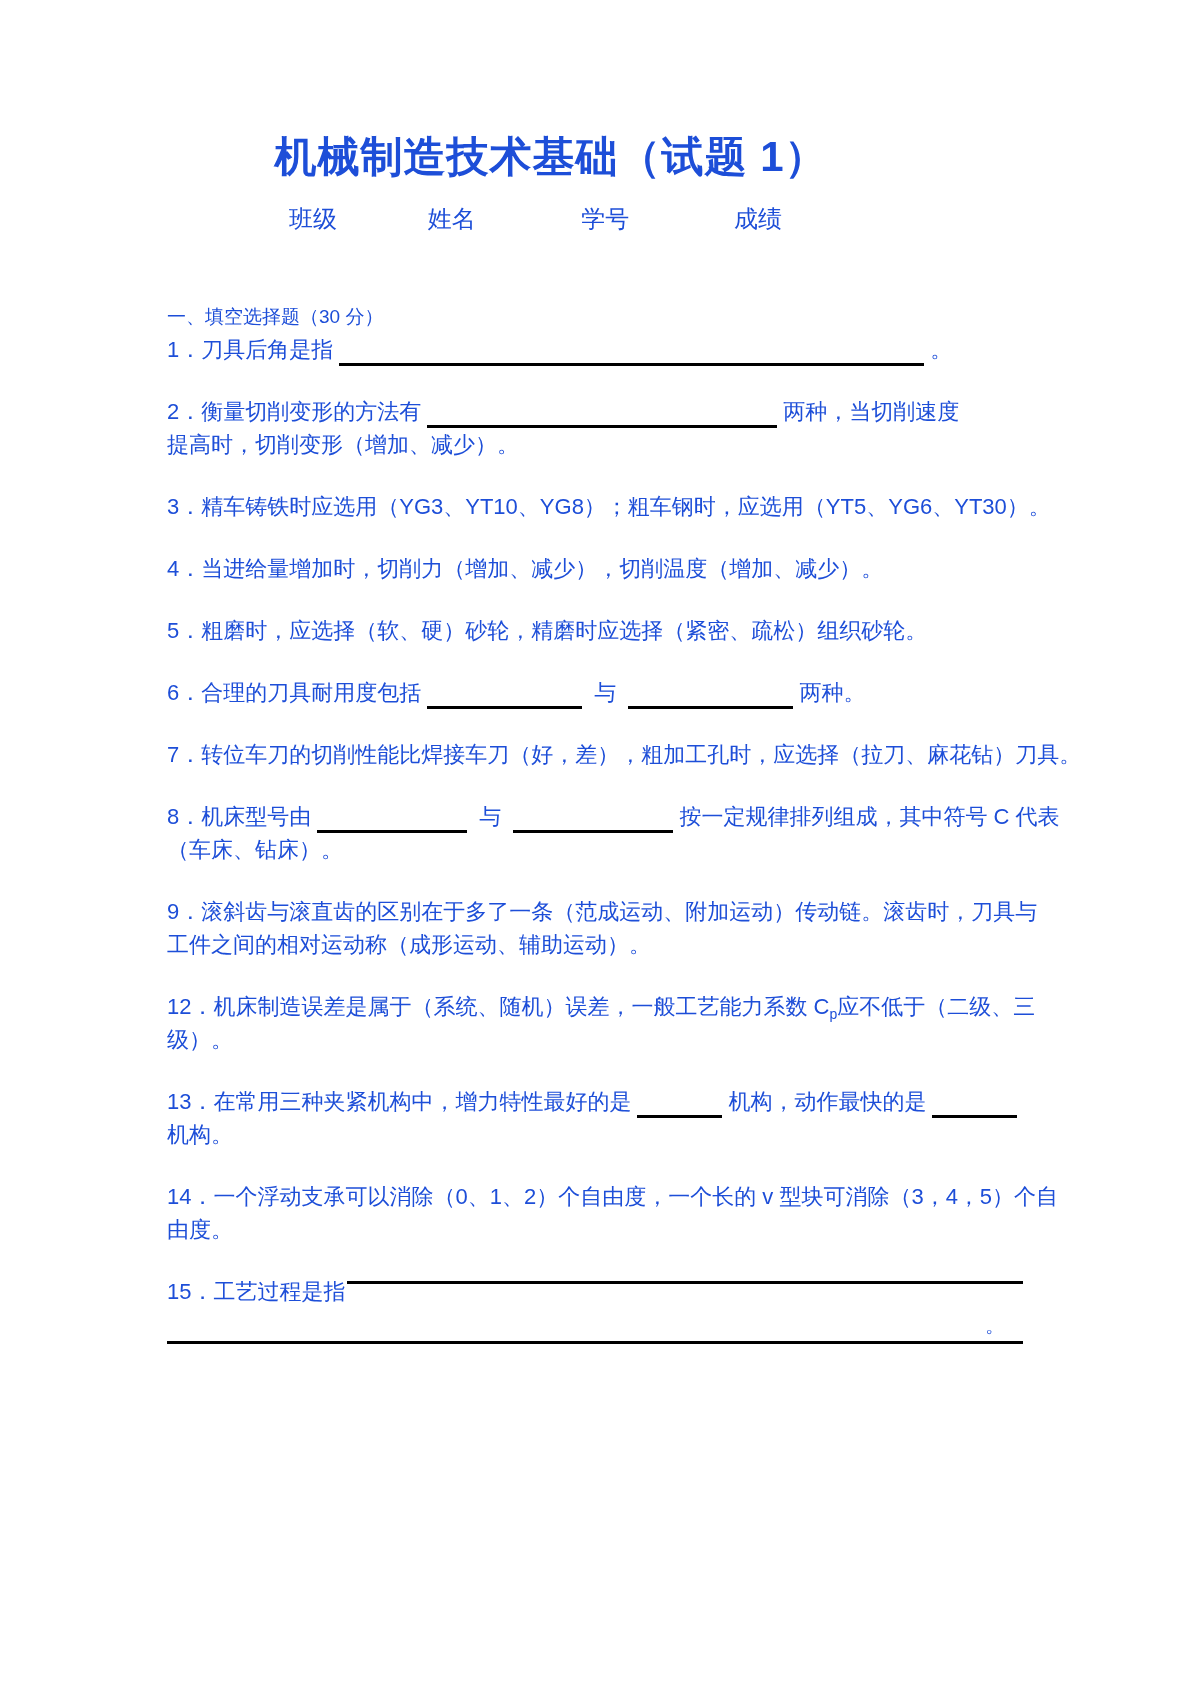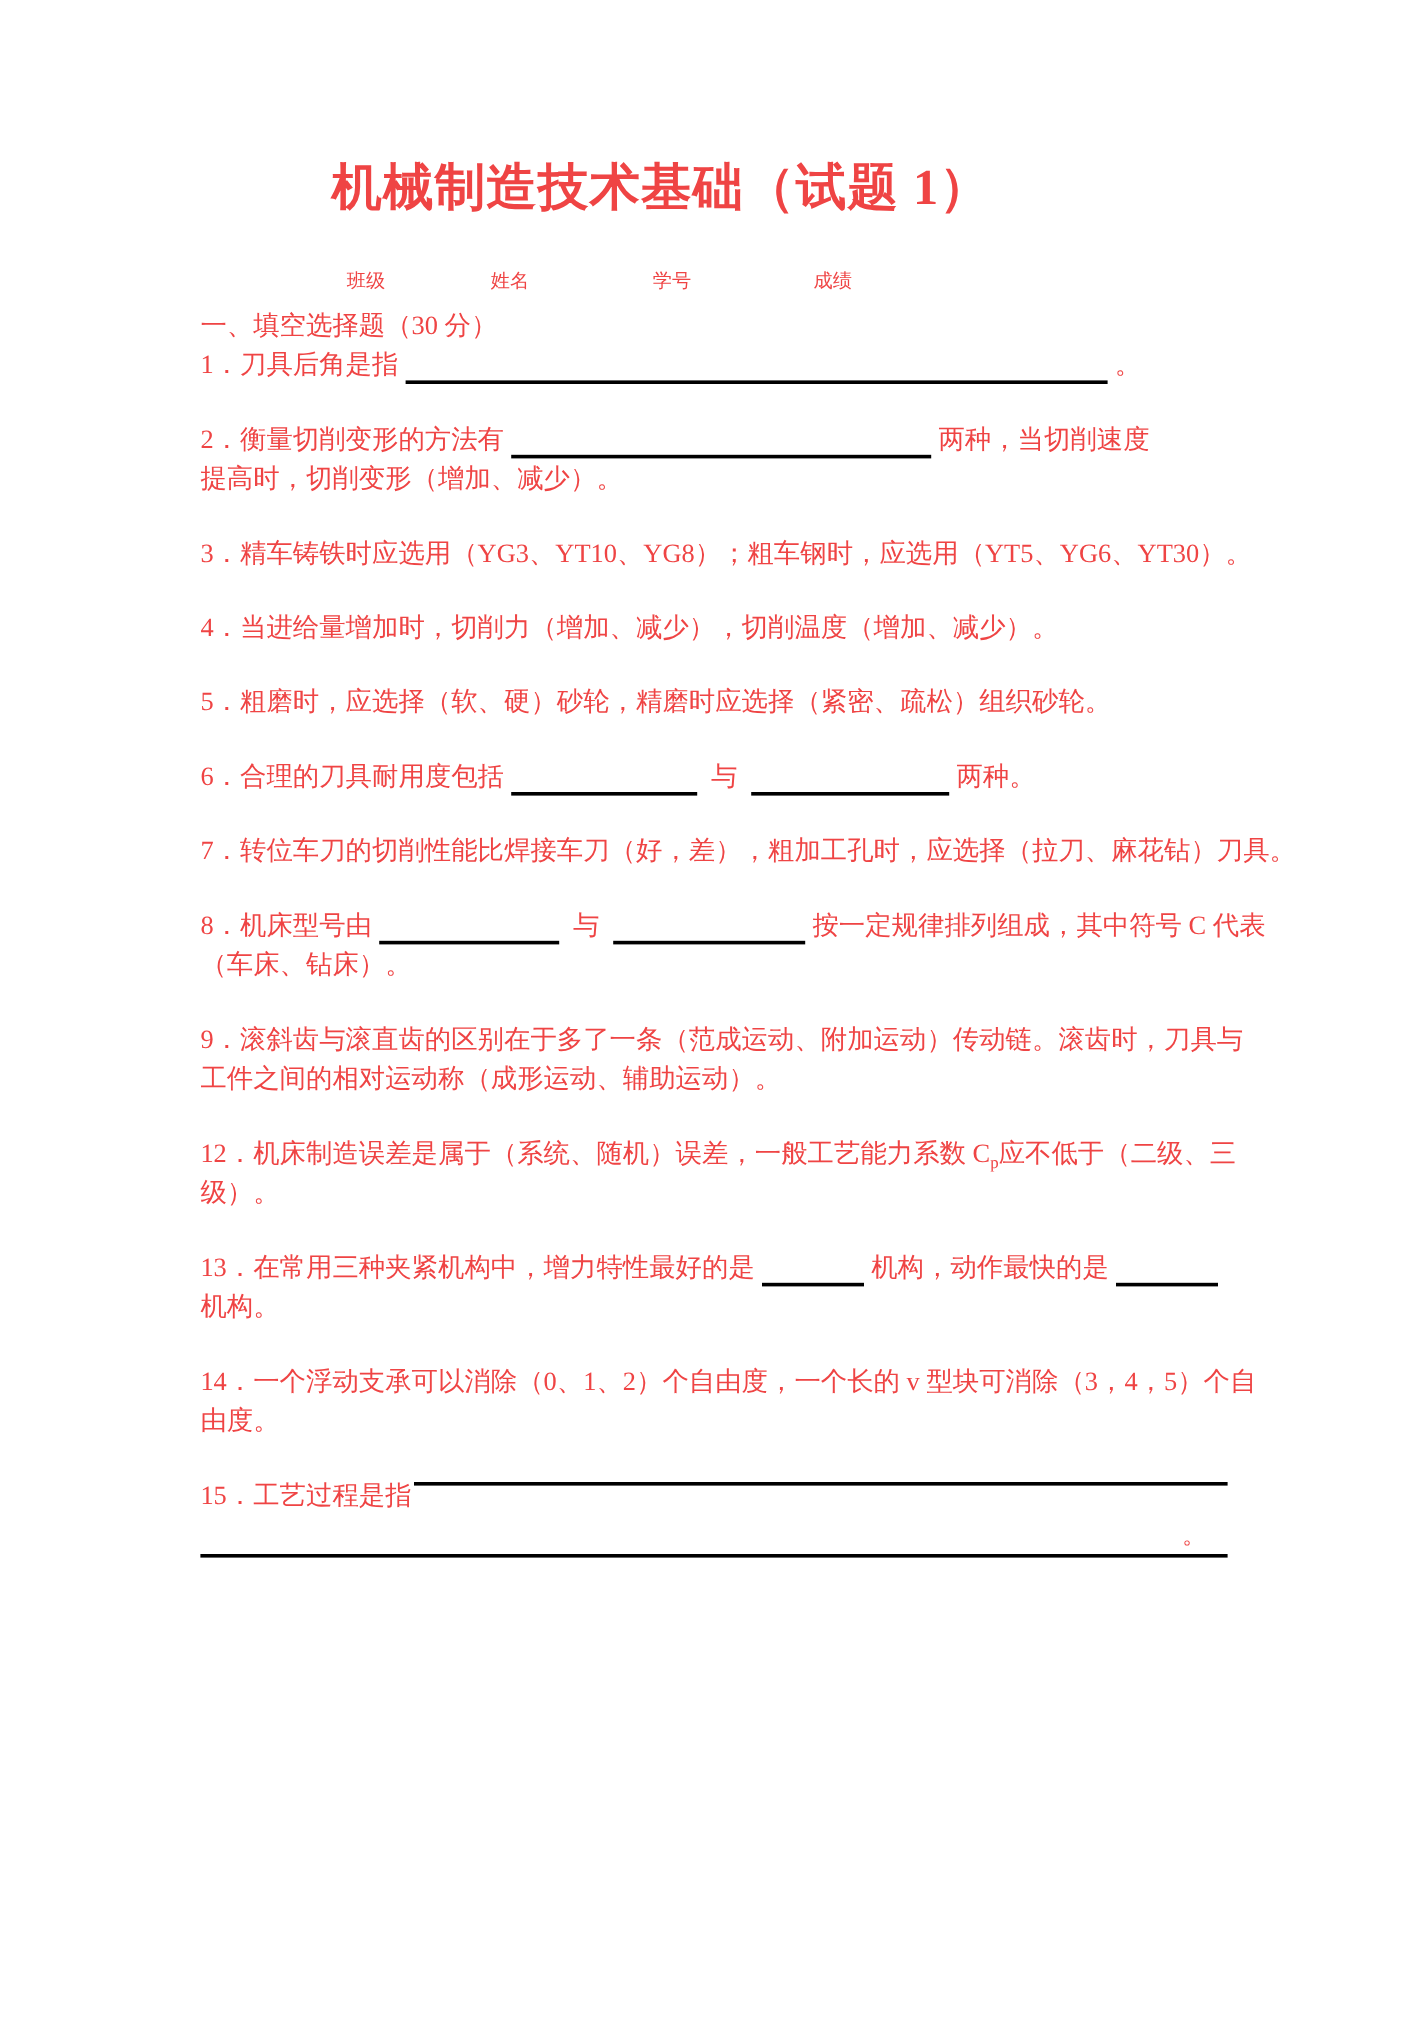--- a/index.html
+++ b/index.html
@@ -1,27 +1,27 @@
 <!DOCTYPE html>
 <html><head>
 <meta charset="utf-8">
 <style>
   html,body{margin:0;padding:0;background:#ffffff;}
-  .page{position:relative;width:1100px;height:1683px;background:#ffffff;color:#ef4444;
-        font-family:Liberation Serif, serif;overflow:hidden;}
+  .page{position:relative;width:1100px;height:1683px;background:#ffffff;color:#1d4ed8;
+        font-family:Liberation Sans, sans-serif;overflow:hidden;}
   .content{position:absolute;left:167px;top:0;width:856px;}
   .doc-title{margin-top:126px;margin-right:88px;text-align:center;font-size:42px;
              line-height:62px;font-weight:bold;white-space:nowrap;letter-spacing:1px;}
-  .fields{margin-top:28px;font-size:16px;line-height:38px;white-space:nowrap;}
+  .fields{margin-top:12px;font-size:24px;line-height:38px;white-space:nowrap;}
   .fields .fld{display:inline-block;}
   .fld.f0{margin-left:122px;}
   .fld.f1{margin-left:84px;}
   .fld.f2{margin-left:99px;}
   .fld.f3{margin-left:98px;}
-  .section-heading{font-size:22px;line-height:33px;}
+  .section-heading{margin-top:62px;font-size:19px;line-height:33px;}
   .question{font-size:22px;line-height:33px;margin-bottom:29px;}
   .qline{white-space:pre;}
   .qline.flexline{display:flex;align-items:center;}
   .blank{display:inline-block;height:0;border-bottom:3px solid #000;
          vertical-align:-9px;margin:0 6px;}
   .blank.fill{flex:1;margin:0 0 0 2px;transform:translateY(6px);align-self:baseline;}
   .qline.rule{border-bottom:3px solid #000;text-align:right;height:33px;white-space:normal;}
   .qline.rule span{padding-right:18px;font-size:20px;}
   sub{font-size:14px;line-height:0;}
 </style>

